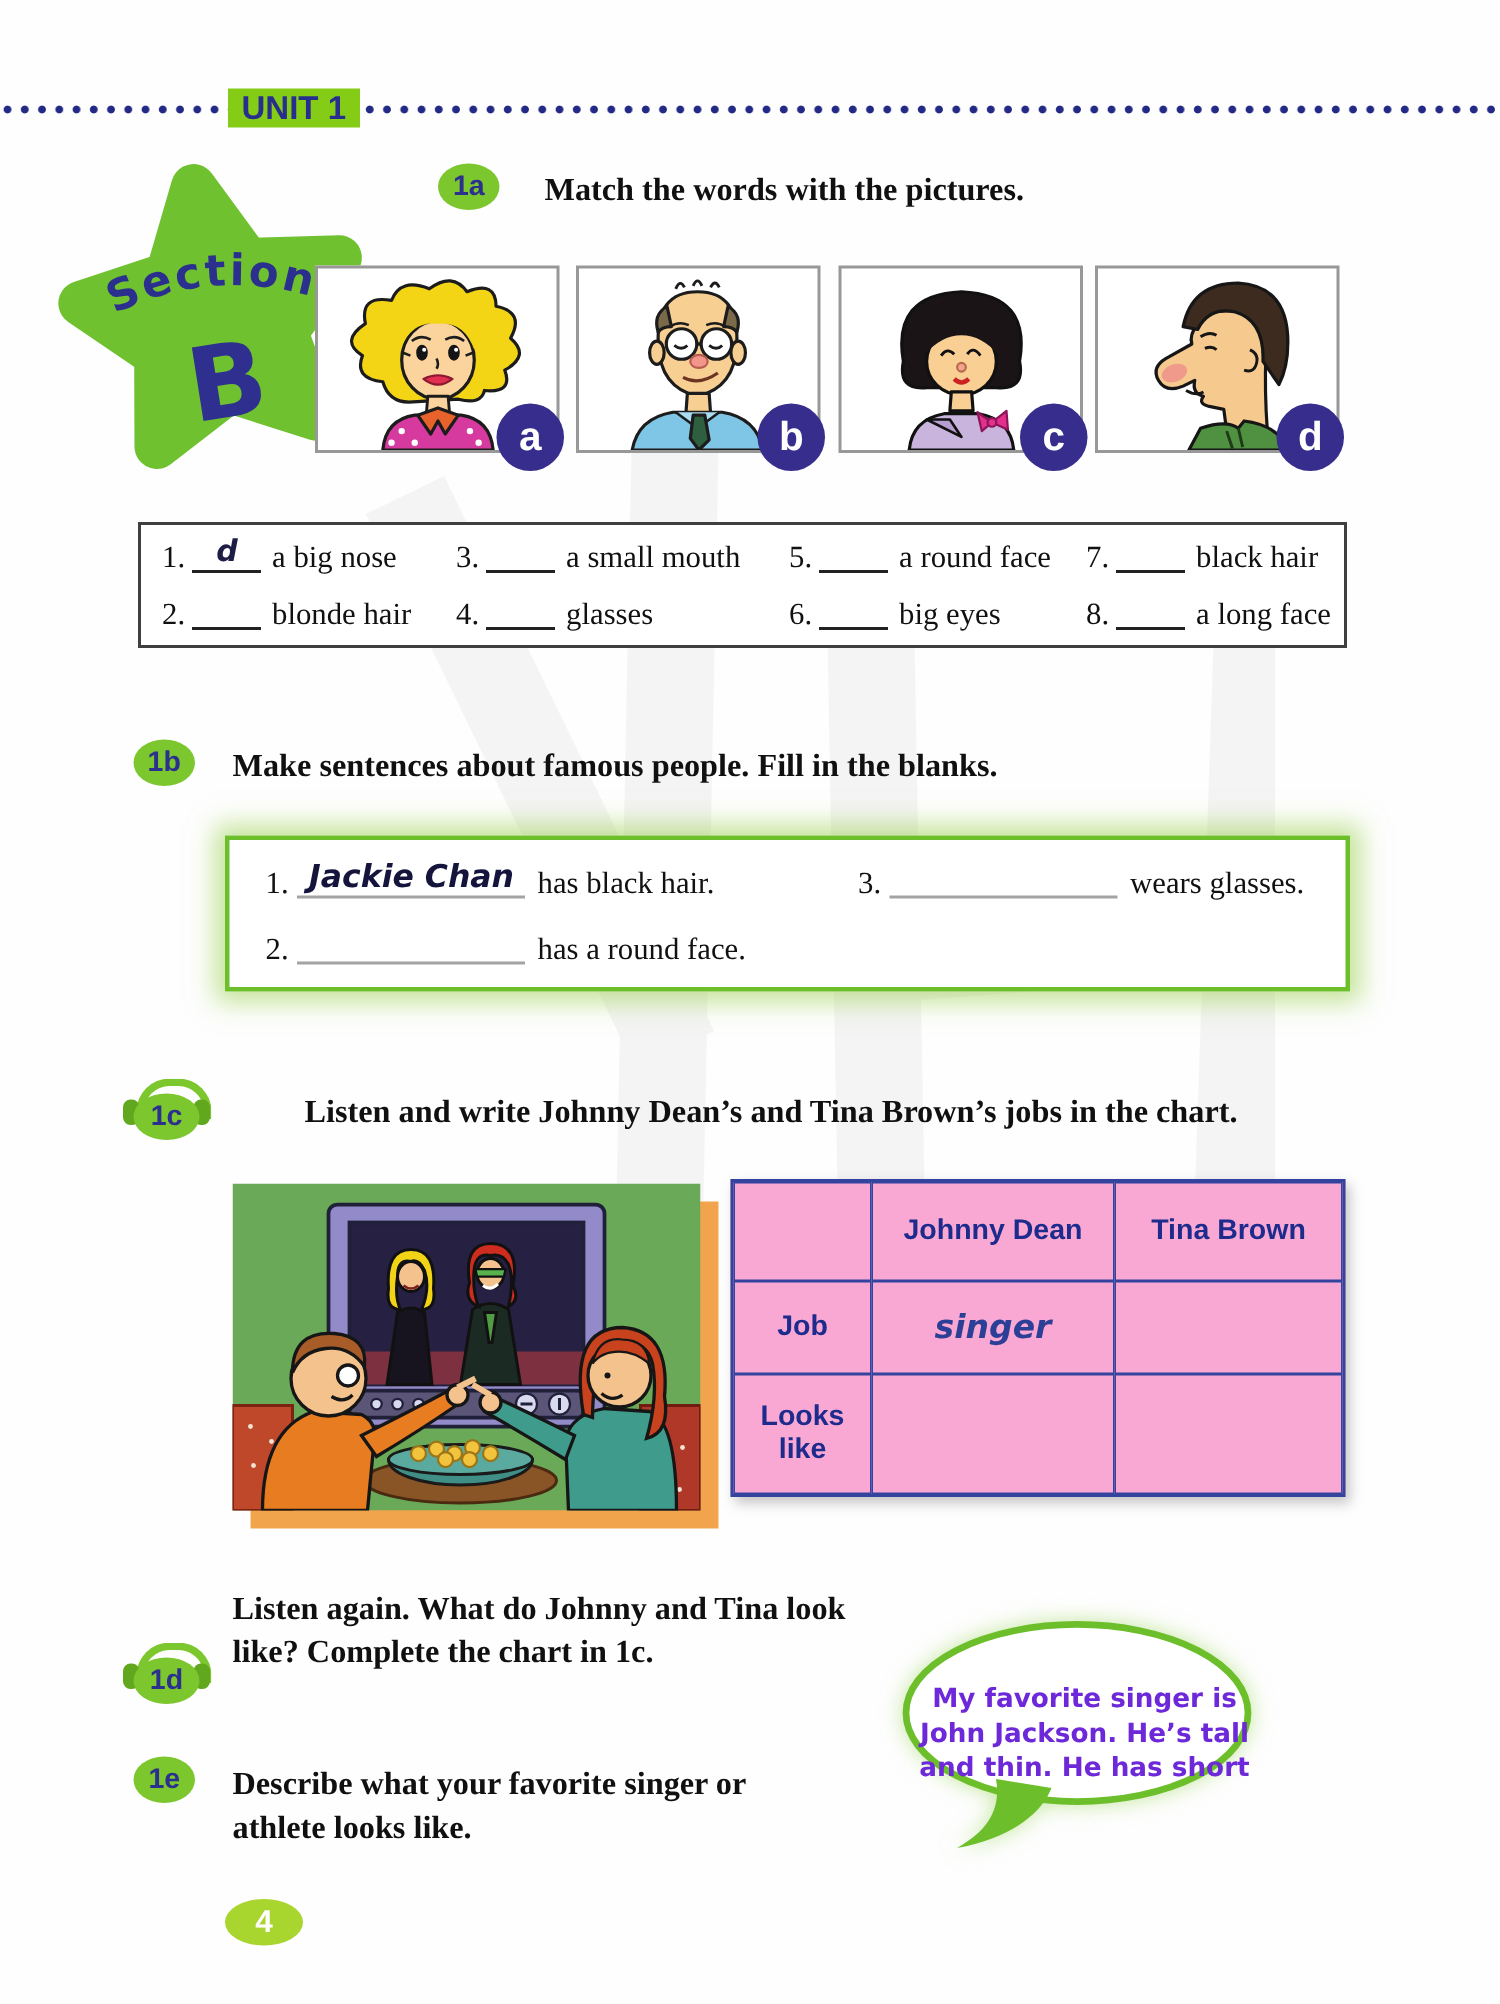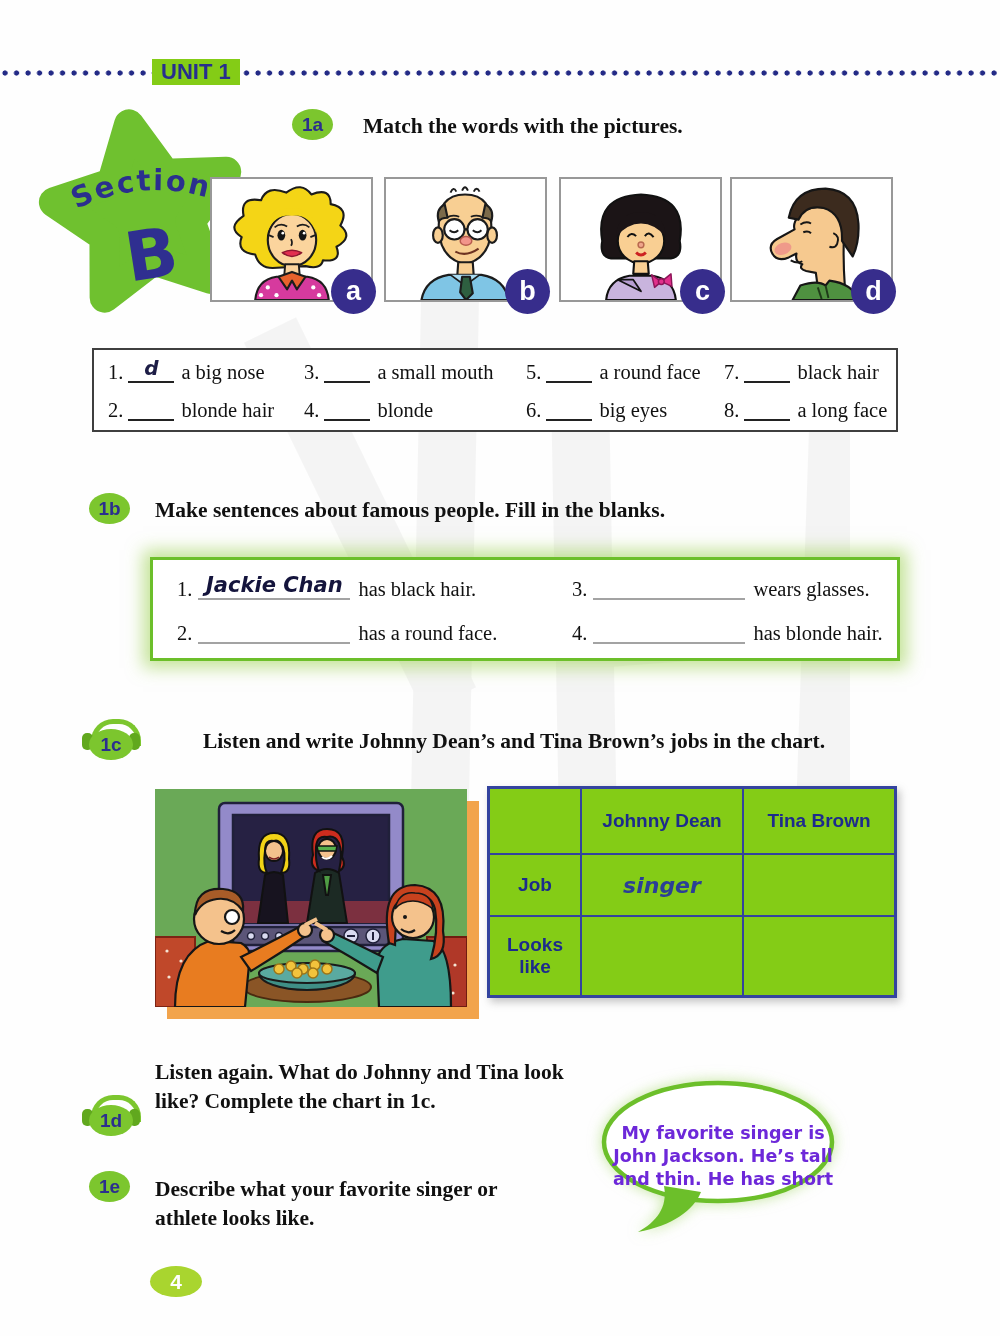--- a/index.html
+++ b/index.html
@@ -59,21 +59,21 @@
   .bitem{font-size:20.5px;white-space:nowrap;color:#111;}
   .blank2{display:inline-block;width:152px;height:20px;border-bottom:2px solid #a3a3a3;
     vertical-align:-4px;margin:0 8px 0 6px;position:relative;text-align:center;}
   .blank2 .ans{position:absolute;left:0;right:0;bottom:1px;font-size:21px;color:#14143c;}
 
   
   .illus-shadow{position:absolute;left:167px;top:801px;width:312px;height:218px;background:#f2a44c;}
   .illus{position:absolute;left:155px;top:789px;width:312px;height:218px;}
   .chart{position:absolute;left:487px;top:786px;display:grid;
     grid-template-columns:92px 162px 152px;grid-template-rows:66px 62px 80px;
-    background:#84cc16;border:2px solid #33439e;box-shadow:3px 4px 8px rgba(110,110,110,.4);}
+    background:#f9a8d4;border:2px solid #33439e;box-shadow:3px 4px 8px rgba(110,110,110,.4);}
   .chart .cell{border:1.5px solid #33439e;display:flex;align-items:center;justify-content:center;
     text-align:center;font-family:"Liberation Sans",sans-serif;font-weight:bold;font-size:19px;color:#1d2b8c;}
   .chart .fill{font-family:"DejaVu Sans",sans-serif;font-style:italic;font-weight:bold;
     font-size:22px;color:#2b3f96;}
 
   
   .bubble{position:absolute;left:598px;top:1080px;width:256px;height:168px;}
   .bubble svg{position:absolute;left:0;top:0;filter:drop-shadow(0 0 7px rgba(150,210,80,.55));}
   .bubble-text{position:absolute;left:8px;right:14px;top:22px;text-align:center;
     font-family:"DejaVu Sans",sans-serif;font-weight:bold;font-size:17.5px;line-height:23px;color:#6d28d9;margin-top:20px;}
@@ -245,21 +245,21 @@
     </span>
     <span class="witem">
       <span>7.</span><span class="blank"><span class="ans hand"></span></span><span>black hair</span>
     </span>
   </div>
   <div class="wrow">
     <span class="witem">
       <span>2.</span><span class="blank"><span class="ans hand"></span></span><span>blonde hair</span>
     </span>
     <span class="witem">
-      <span>4.</span><span class="blank"><span class="ans hand"></span></span><span>blonde</span>
+      <span>4.</span><span class="blank"><span class="ans hand"></span></span><span>glasses</span>
     </span>
     <span class="witem">
       <span>6.</span><span class="blank"><span class="ans hand"></span></span><span>big eyes</span>
     </span>
     <span class="witem">
       <span>8.</span><span class="blank"><span class="ans hand"></span></span><span>a long face</span>
     </span>
   </div>
 </div>
 
@@ -271,23 +271,20 @@
     <span class="bitem">
       <span>1.</span><span class="blank2"><span class="ans hand">Jackie Chan</span></span><span>has black hair.</span>
     </span>
     <span class="bitem">
       <span>3.</span><span class="blank2"><span class="ans hand"></span></span><span>wears glasses.</span>
     </span>
   </div>
   <div class="brow">
     <span class="bitem">
       <span>2.</span><span class="blank2"><span class="ans hand"></span></span><span>has a round face.</span>
-    </span>
-    <span class="bitem">
-      <span>4.</span><span class="blank2"><span class="ans hand"></span></span><span>has blonde hair.</span>
     </span>
   </div>
 </div>
 
 <div class="hp abs" style="left:82px;top:718px;">
   <div class="band"></div>
   <div class="padL"></div>
     <div class="padR"></div>
   <div class="badge">1c</div>
 </div>

